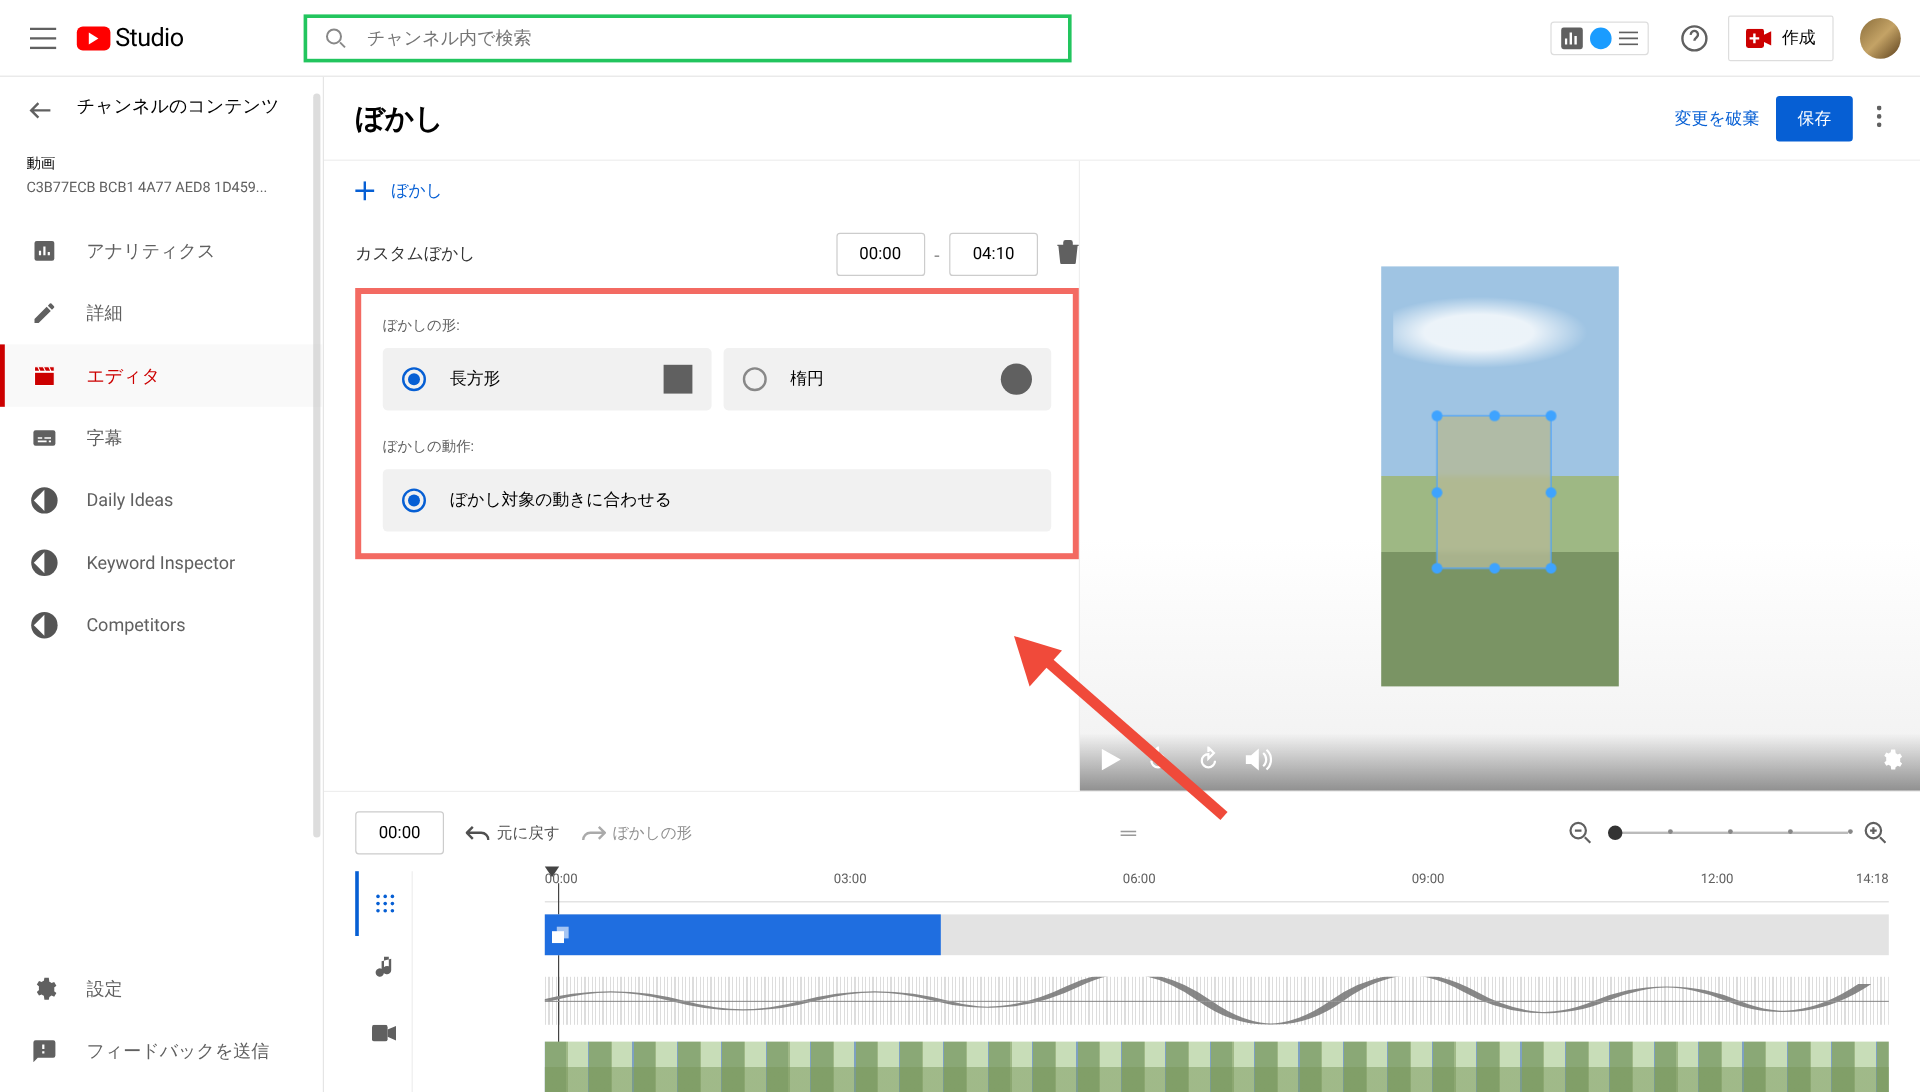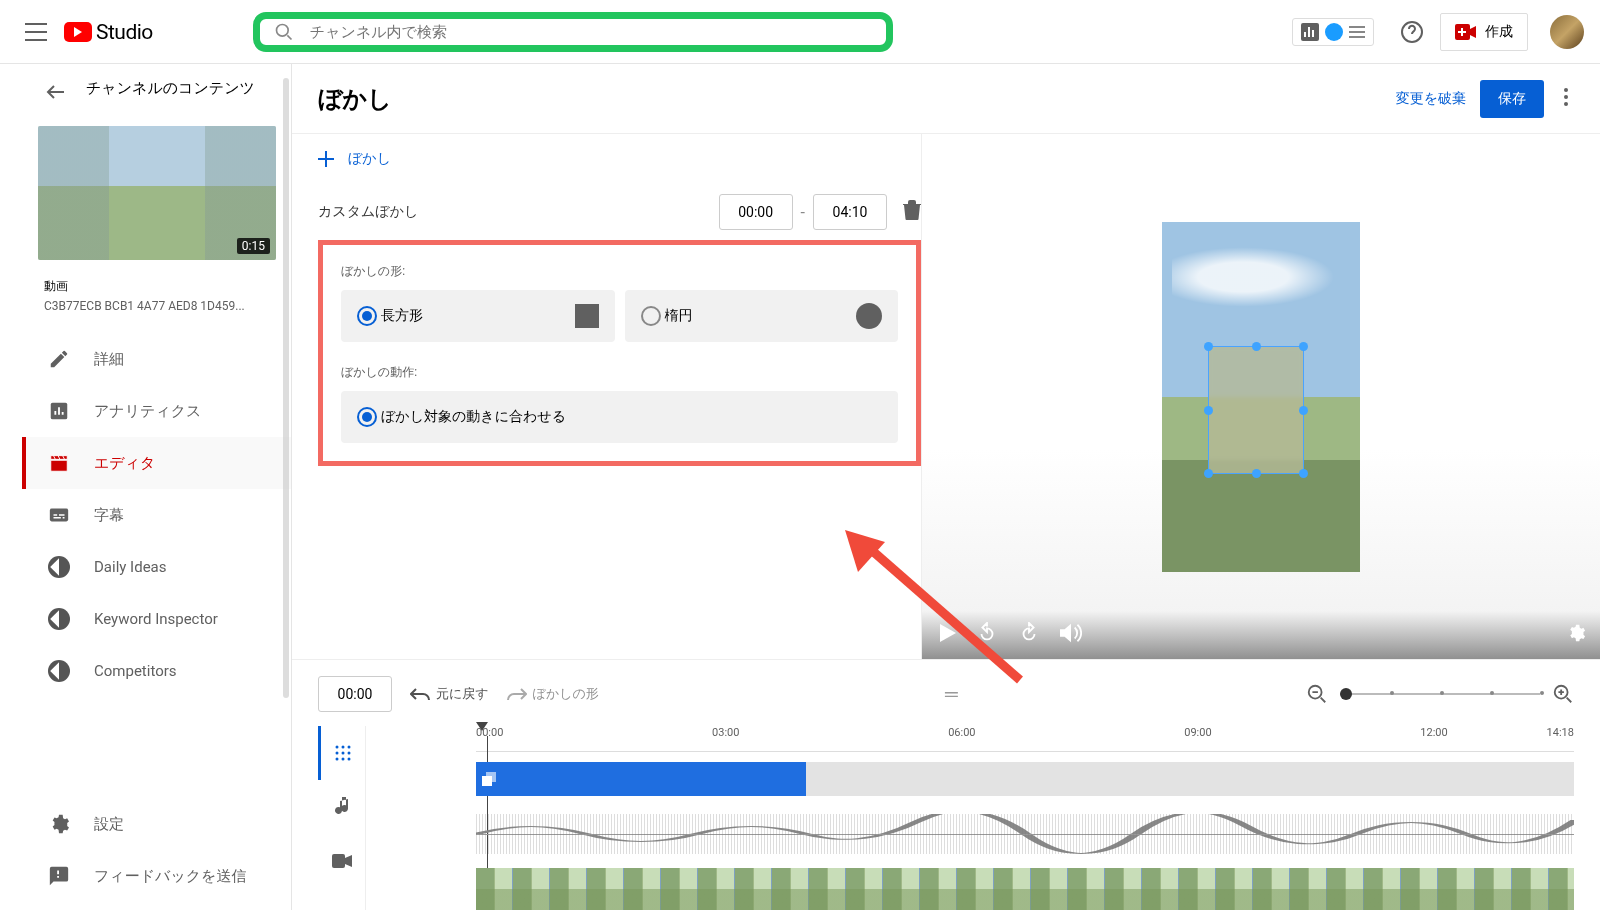--- a/index.html
+++ b/index.html
@@ -6,32 +6,32 @@
 body { width: 1600px; height: 910px; background: #fff; overflow: hidden; position: relative; }
 
 
 .header { height: 64px; display: flex; align-items: center; padding: 0 16px; border-bottom: 1px solid #e5e5e5; }
 .menu-btn { width: 40px; height: 40px; display: flex; align-items: center; justify-content: center; cursor: pointer; }
 .logo-wrap { display: flex; align-items: center; margin-left: 8px; }
 .logo-play { width: 28px; height: 20px; background: #ff0000; border-radius: 5px; display: flex; align-items: center; justify-content: center; margin-right: 4px; }
 .logo-play::after { content: ""; border-left: 8px solid #fff; border-top: 5px solid transparent; border-bottom: 5px solid transparent; }
 .logo-text { font-size: 21px; font-weight: 400; letter-spacing: -0.5px; }
 .search-wrap { flex: 1; display: flex; justify-content: flex-start; margin-left: 100px; }
-.search-box { width: 640px; height: 40px; border: 7px solid #22c55e; border-radius: 13px; display: flex; align-items: center; padding: 0 14px; }
+.search-box { width: 640px; height: 40px; border: 3px solid #22c55e; border-radius: 0; display: flex; align-items: center; padding: 0 14px; }
 .search-box input { border: none; outline: none; flex: 1; font-size: 15px; margin-left: 16px; color: #333; }
 .header-right { display: flex; align-items: center; gap: 8px; }
 .ext-badges { display: flex; align-items: center; gap: 6px; border: 1px solid #ddd; padding: 4px 8px; border-radius: 3px; margin-right: 10px; }
 .badge-sq { width: 18px; height: 18px; background: #606060; border-radius: 2px; display:flex; align-items:center; justify-content:center;}
 .badge-circ { width: 18px; height: 18px; background: #1a9cff; border-radius: 50%; position:relative; }
 .icon-btn { width: 40px; height: 40px; display: flex; align-items: center; justify-content: center; cursor: pointer; }
 .create-btn { height: 38px; border: 1px solid #ddd; padding: 0 14px; display: flex; align-items: center; gap: 8px; border-radius: 2px; cursor: pointer; font-size: 14px; font-weight: 500; }
 .avatar { width: 34px; height: 34px; border-radius: 50%; background: linear-gradient(135deg,#8a6d3b,#c4a366,#5a3e1b); margin-left: 14px; }
 
 
-.main { display: flex; height: calc(910px - 64px); padding-left: 22px; }
+.main { display: flex; height: calc(910px - 64px); }
 .sidebar { width: 270px; border-right: 1px solid #e5e5e5; display: flex; flex-direction: column; padding-top: 14px; position: relative; }
 .side-top { padding: 0 22px 10px 22px; display: flex; align-items: flex-start; gap: 18px; }
 .back-arrow { width: 24px; margin-top: 2px; color: #606060; cursor:pointer;}
 .side-title { font-size: 15px; font-weight: 500; line-height: 1.35; flex:1;}
 .thumb { margin: 8px 16px 8px 16px; position: relative; width: 238px; height: 134px; background: #aac4b5; border-radius: 2px; overflow:hidden; }
 .thumb .dur { position: absolute; right: 6px; bottom: 6px; background: rgba(0,0,0,0.8); color: #fff; font-size: 12px; padding: 1px 5px; border-radius: 2px; }
 .thumb-band { position:absolute; top:0; left:30%; width:40%; height:100%; background: linear-gradient(#b6cfe0 0 45%, #9db887 45% 100%); }
 .thumb-bg { position:absolute; inset:0; background: linear-gradient(#9fb8c9 0 45%, #869e78 45% 100%); opacity:0.65;}
 .meta { padding: 10px 22px 6px 22px; }
 .meta-title { font-size: 12px; font-weight: 500; margin-bottom: 4px; }
@@ -58,21 +58,21 @@
 .section-row { display: flex; align-items: center; justify-content: space-between; margin-bottom: 10px; }
 .section-label { font-size: 14px; color: #333; }
 .time-inputs { display: flex; align-items: center; gap: 8px; }
 .time-box { width: 74px; height: 36px; border: 1px solid #ccc; border-radius: 3px; text-align: center; font-size: 14px; display:flex; align-items:center; justify-content:center;}
 .dash-sep { color: #888; }
 .trash { cursor: pointer; margin-left: 8px; }
 
 .highlight-box { border: 5px solid #f36a62; padding: 18px 18px 18px 18px; margin-top: 10px; }
 .hl-label { font-size: 12px; color: #606060; margin-bottom: 10px; }
 .radio-row { display: flex; gap: 10px; margin-bottom: 22px; }
-.radio-card { flex: 1; background: #f1f1f1; border-radius: 4px; height: 52px; display: flex; align-items: center; padding: 0 16px; gap: 4px; cursor: pointer; font-size: 14px;}
+.radio-card { flex: 1; background: #f1f1f1; border-radius: 4px; height: 52px; display: flex; align-items: center; padding: 0 16px; gap: 20px; cursor: pointer; font-size: 14px;}
 .radio-card.last { margin-bottom:0;}
 .radio-dot { width: 20px; height: 20px; border: 2px solid #888; border-radius: 50%; display:flex; align-items:center; justify-content:center; flex-shrink:0;}
 .radio-dot.selected { border-color: #065fd4; }
 .radio-dot.selected::after { content:""; width:10px; height:10px; background:#065fd4; border-radius:50%; }
 .shape-sq { width: 24px; height: 24px; background: #606060; margin-left:auto;}
 .shape-circ { width: 26px; height: 26px; background: #606060; border-radius:50%; margin-left:auto;}
 
 .right-col { flex: 1; display:flex; flex-direction:column;}
 .preview { flex:1; position:relative; background: linear-gradient(#fff 0 60%, #f0f0f0); display:flex; align-items:center; justify-content:center;}
 .preview-canvas { width: 198px; height: 350px; position:relative; background: linear-gradient(#9fc4e3 0 50%, #9eb884 50% 68%, #7a9464 68% 100%); }
@@ -174,42 +174,37 @@
   <div class="sidebar">
     <div class="side-scroll"></div>
     <div class="side-top">
       <div class="back-arrow">
         <svg width="24" height="24" viewBox="0 0 24 24" fill="none" stroke="#606060" stroke-width="2">
             <path d="M20 12H4M10 6l-6 6 6 6"></path>
           </svg>
       </div>
       <div class="side-title">チャンネルのコンテンツ</div>
     </div>
-    <div class="thumb">
-      <div class="thumb-bg"></div>
-        <div class="thumb-band"></div>
-      <span class="dur">0:15</span>
-    </div>
     <div class="meta">
       <div class="meta-title">動画</div>
       <div class="meta-sub">C3B77ECB BCB1 4A77 AED8 1D459...</div>
     </div>
     <div class="nav">
       <div class="nav-item">
         <svg class="ic" viewBox="0 0 24 24" fill="#606060">
-            <path d="M3 17.25V21h3.75L17.81 9.94l-3.75-3.75L3 17.25zM20.71 7.04a1 1 0 000-1.41l-2.34-2.34a1 1 0 00-1.41 0l-1.83 1.83 3.75 3.75 1.83-1.83z"></path>
-          </svg>
-        <span>詳細</span>
-      </div>
-      <div class="nav-item">
-        <svg class="ic" viewBox="0 0 24 24" fill="#606060">
             <rect x="3" y="3" width="18" height="18" rx="2"></rect>
             <path d="M8 16V12M12 16V8M16 16v-3" stroke="#fff" stroke-width="2"></path>
           </svg>
         <span>アナリティクス</span>
+      </div>
+      <div class="nav-item">
+        <svg class="ic" viewBox="0 0 24 24" fill="#606060">
+            <path d="M3 17.25V21h3.75L17.81 9.94l-3.75-3.75L3 17.25zM20.71 7.04a1 1 0 000-1.41l-2.34-2.34a1 1 0 00-1.41 0l-1.83 1.83 3.75 3.75 1.83-1.83z"></path>
+          </svg>
+        <span>詳細</span>
       </div>
       <div class="nav-item active">
         <svg class="ic" viewBox="0 0 24 24" fill="#cc0000">
             <path d="M3 9h18v11a1 1 0 01-1 1H4a1 1 0 01-1-1V9zM3 4h18v4H3zM6 4l2 4M11 4l2 4M16 4l2 4" stroke="#fff" stroke-width="1"></path>
           </svg>
         <span>エディタ</span>
       </div>
       <div class="nav-item">
         <svg class="ic" viewBox="0 0 24 24" fill="#606060">
             <rect x="2" y="5" width="20" height="14" rx="2"></rect>

